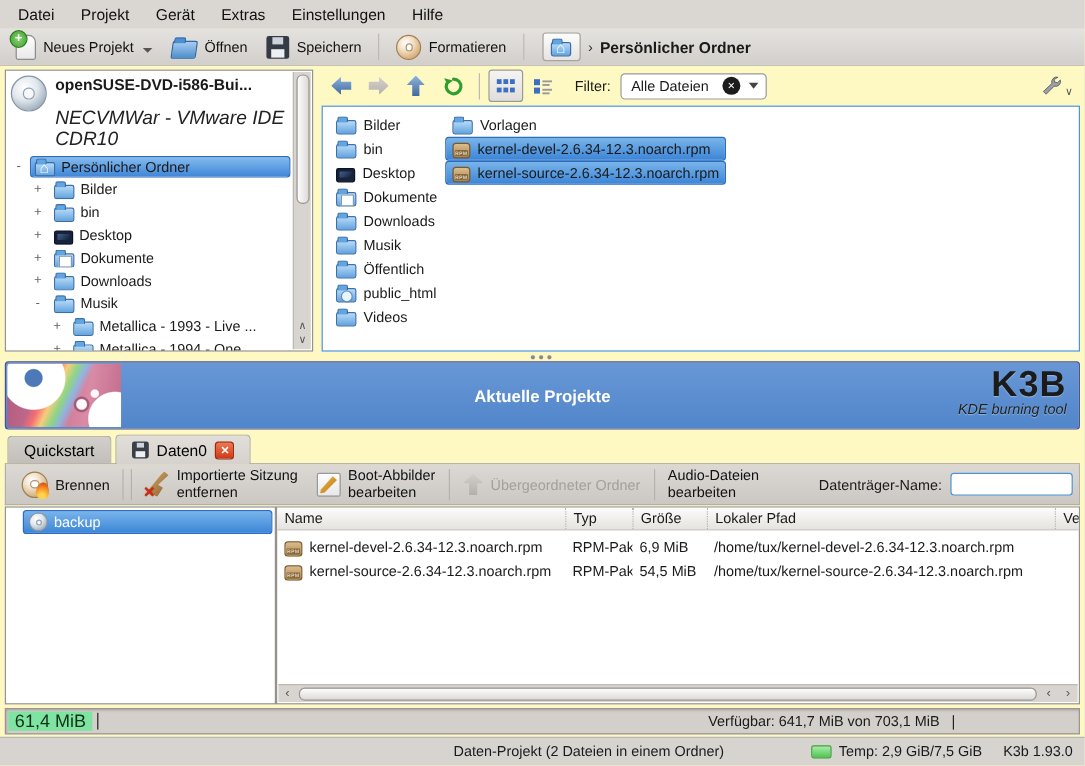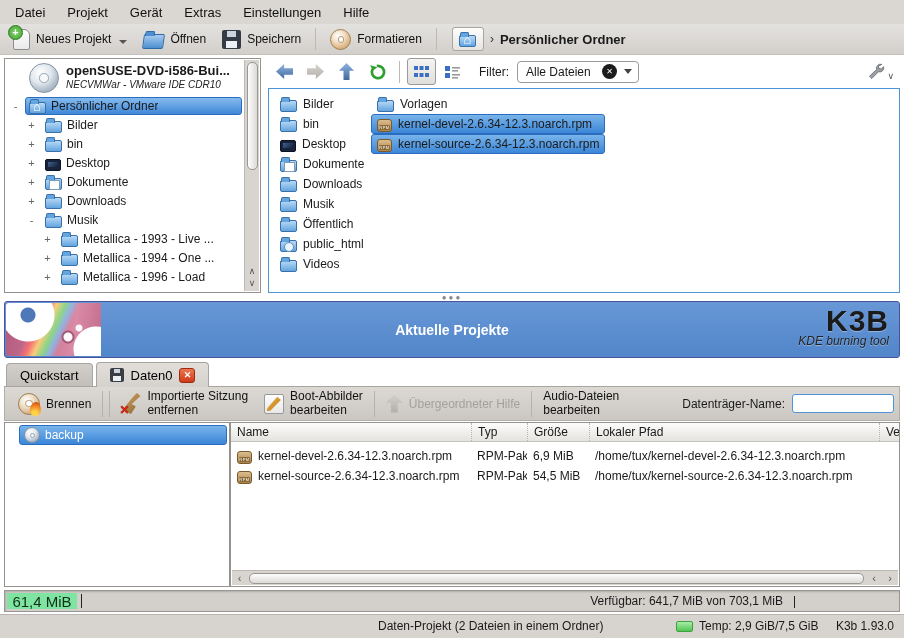--- a/index.html
+++ b/index.html
@@ -1,18 +1,18 @@
 <!DOCTYPE html>
 <html><head>
 <meta charset="utf-8">
 <style>
   *{margin:0;padding:0;box-sizing:border-box;}
   html,body{width:904px;height:638px;}
   body{font-family:"Liberation Sans",sans-serif;font-size:12px;color:#1a1a1a;background:#d7d4d0;}
-  .app{position:relative;width:904px;height:638px;background:#ffffff;overflow:hidden;}
+  .app{position:relative;width:904px;height:638px;background:#fef9c3;overflow:hidden;}
 
   
   .menubar{position:absolute;top:0;left:0;right:0;height:24px;display:flex;align-items:center;padding-left:4px;background:#dad7d3;}
   .menu-item{border:none;background:none;font:13px "Liberation Sans",sans-serif;padding:3px 11px;color:#111;cursor:default;}
 
   
   .main-toolbar{position:absolute;top:24px;left:0;right:0;height:31px;display:flex;align-items:center;gap:2px;padding:0 6px;background:linear-gradient(#e4e2df,#d2cfcb);border-bottom:1px solid #c4c1bd;}
   .tb-btn{display:flex;align-items:center;gap:6px;border:none;background:none;font:12px "Liberation Sans",sans-serif;padding:2px 7px;color:#111;}
   .tb-sep{width:1px;height:22px;background:#bdbab6;margin:0 5px;}
   .dd-arrow{width:0;height:0;border-top:4px solid #555;border-left:4px solid transparent;border-right:4px solid transparent;margin-left:2px;margin-top:6px;}
@@ -46,23 +46,23 @@
   .ic-open::before{content:"";position:absolute;top:-4px;left:0;width:8px;height:4px;background:#4d8fd0;border:1px solid #2d6aa8;border-bottom:none;border-radius:2px 2px 0 0;}
   .ic-save{width:19px;height:19px;background:#353b44;border-radius:2px;}
   .ic-save::before{content:"";position:absolute;top:1px;left:5px;width:9px;height:6px;background:#cdd3dc;}
   .ic-save::after{content:"";position:absolute;bottom:1px;left:4px;width:11px;height:7px;background:#eceff4;}
   .ic-format{width:21px;height:21px;border-radius:50%;background:radial-gradient(circle at 38% 32%,#fff,#f3e0c8 35%,#dfb98a 65%,#c09058 100%);border:1px solid #a08050;}
   .ic-format::after{content:"";position:absolute;left:33%;top:33%;width:26%;height:26%;border-radius:50%;background:#fff;border:1px solid #b09870;}
 
   
   .upper{position:absolute;top:55px;left:0;right:0;height:238px;}
   .side-panel{position:absolute;left:4px;top:3px;width:257px;bottom:0;background:#fff;border:1px solid #96928d;overflow:hidden;}
-  .device-row{display:flex;gap:7px;padding:4px 6px 2px 24px;align-items:flex-start;}
+  .device-row{display:flex;gap:7px;padding:4px 6px 2px 4px;align-items:flex-start;}
   .device-title{font-weight:bold;font-size:13px;}
-  .device-sub{font-style:italic;font-size:10px;color:#222;margin-top:1px;}
+  .device-sub{font-style:italic;font-size:16px;color:#222;margin-top:12px;}
   .tree-list{padding-top:1px;}
   .tree-row{display:flex;align-items:center;gap:3px;height:19px;padding-right:18px;}
   .expander{width:13px;text-align:center;color:#666;font-size:11px;flex:none;}
   .row-body{display:flex;align-items:center;gap:5px;flex:1;height:18px;padding:0 3px;border:1px solid transparent;border-radius:3px;overflow:hidden;white-space:nowrap;}
   .tree-row.selected .row-body{background:linear-gradient(#85bbee,#3f87d8);border-color:#2a6cc0;}
   .tree-label{overflow:hidden;text-overflow:ellipsis;white-space:nowrap;}
   .vscroll{position:absolute;top:1px;right:1px;bottom:1px;width:15px;background:#d8d5d1;border-left:1px solid #bdbab6;}
   .vthumb{position:absolute;top:2px;left:2px;width:11px;height:108px;background:linear-gradient(90deg,#fdfdfd,#dcdad7);border:1px solid #9a9793;border-radius:5px;}
   .vbtns{position:absolute;bottom:0;left:0;right:0;height:26px;display:flex;flex-direction:column;align-items:center;color:#555;font-size:9px;line-height:12px;}
 
@@ -454,21 +454,21 @@
     <button class="pt-btn">
       <span class="ic ic-pencil"></span>
       <span class="two-line">
         <span>Boot-Abbilder</span><br>
         <span>bearbeiten</span>
       </span>
     </button>
     <span class="pt-sep"></span>
     <button class="pt-btn disabled">
       <span class="ic ic-upgray"></span>
-      <span>Übergeordneter Hilfe</span>
+      <span>Übergeordneter Ordner</span>
     </button>
     <span class="pt-sep"></span>
     <button class="pt-btn">
       <span class="two-line">
         <span>Audio-Dateien</span><br>
         <span>bearbeiten</span>
       </span>
     </button>
     <div class="vol-wrap">
       <span>Datenträger-Name:</span>

